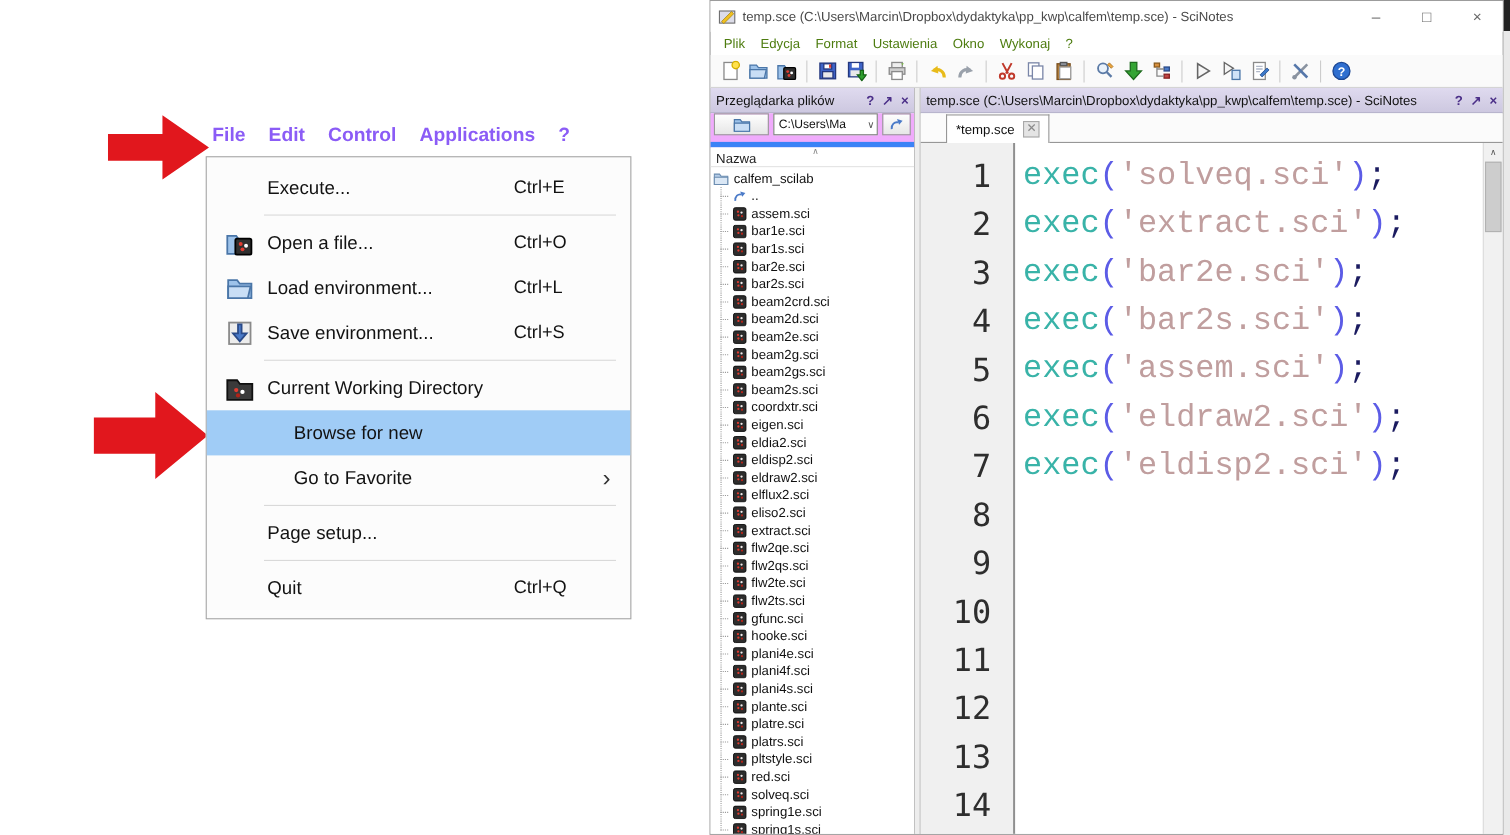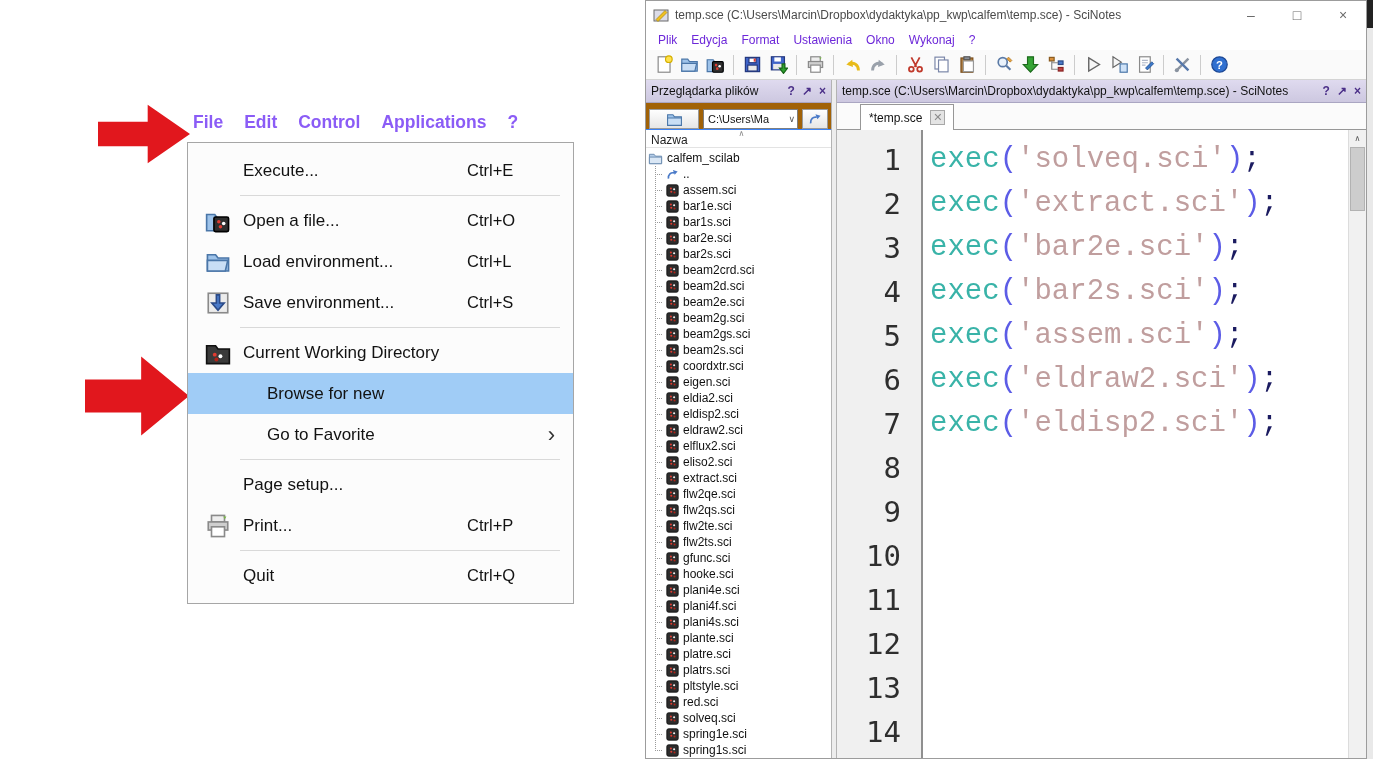--- a/index.html
+++ b/index.html
@@ -27,38 +27,38 @@
   #arrow-file{left:98px;top:100px;width:92px;height:68px}
   #arrow-browse{left:85px;top:350px;width:104px;height:92px}
 
   
   #win{position:absolute;left:645px;top:0;width:722px;height:759px;border:1px solid #9c9c9c;
        box-sizing:border-box;background:#fff;display:flex;flex-direction:column}
   #titlebar{height:28px;flex:none;display:flex;align-items:center;padding-left:7px;gap:6px;background:#fff}
   #title-text{font-size:12px;color:#4a4a4a;white-space:nowrap;overflow:hidden}
   #win-controls{margin-left:auto;display:flex;height:100%}
   .wc{width:46px;height:100%;display:flex;align-items:center;justify-content:center;color:#6b6b6b;font-size:14px}
-  #win-menubar{height:21px;flex:none;display:flex;align-items:center;padding-left:5px;font-size:12px;color:#6d28d9}
+  #win-menubar{height:21px;flex:none;display:flex;align-items:center;padding-left:5px;font-size:12px;color:#4d7c0f}
   .wm{padding:0 7px}
   #toolbar{height:29px;flex:none;display:flex;align-items:center;padding-left:4px;
            background:#fafafa;border-bottom:1px solid #d4d4d4}
   .tbtn{width:24px;height:24px;display:flex;align-items:center;justify-content:center;margin:0 1px}
   .tbtn svg{width:19px;height:19px}
   .tsep{width:1px;height:20px;background:#cccccc;margin:0 5px}
 
   #main{flex:1;display:flex;min-height:0}
   
   #browser{width:185px;flex:none;display:flex;flex-direction:column;border-right:1px solid #b3b3b3;min-height:0}
   .panel-head{height:22px;flex:none;display:flex;align-items:center;padding:0 5px;
       background:linear-gradient(#dfdaef,#cdc8e0);border-bottom:1px solid #aaa6c2;font-size:12px;color:#111}
   .ph-title{white-space:nowrap;overflow:hidden;flex:1}
   .ph-btns{display:flex;gap:7px;margin-left:6px}
   .phb{color:#4b2f88;font-weight:bold;font-size:12px;line-height:1}
-  #browser-toolbar{height:26px;flex:none;display:flex;align-items:flex-end;gap:4px;padding:0 3px;
-      background:#a16207;border-bottom:1px solid #3b82f6}
+  #browser-toolbar{height:26px;flex:none;display:flex;align-items:flex-start;gap:4px;padding:0 3px;
+      background:#f0abfc;border-bottom:5px solid #3b82f6}
   .btn3d{border:1px solid #9a9a9a;background:linear-gradient(#fefefe,#e6e6e6);
       display:flex;align-items:center;justify-content:center;box-sizing:border-box}
   #dir-btn{width:50px;height:20px}
   #path-combo{flex:1;height:20px;background:#fff;border:1px solid #7e7e7e;display:flex;align-items:center;
       padding:0 2px 0 4px;font-size:11px;box-sizing:border-box;min-width:0}
   #path-combo .val{flex:1;white-space:nowrap;overflow:hidden}
   #path-combo .chev{color:#555;font-size:9px;margin-left:2px}
   #up-btn{width:26px;height:20px}
   #list-head{height:17px;flex:none;position:relative;border-bottom:1px solid #e3e3e3;
       font-size:12px;color:#222;padding-left:5px;display:flex;align-items:flex-end;background:#fff}
@@ -170,32 +170,20 @@
     <div class="mi ind">
       <span class="ic"></span>
       <span class="lbl">Go to Favorite</span>
       <span class="sub">›</span>
     </div>
     <div class="mi-sep"></div>
     <div class="mi">
       <span class="ic"></span>
       <span class="lbl">Page setup...</span>
       <span class="sc"></span>
-    </div>
-    <div class="mi">
-      <span class="ic">
-        <svg viewBox="0 0 16 16">
-          <rect x="4" y="1.5" width="8" height="4" fill="#eee" stroke="#8a8a8a"></rect>
-          <rect x="2" y="5.5" width="12" height="5" fill="#cfcfcf" stroke="#8a8a8a"></rect>
-          <rect x="4" y="8.5" width="8" height="6" fill="#fff" stroke="#8a8a8a"></rect>
-          <path d="M11.2 2.2l1 1.6 1-1.6z" fill="#7ab648"></path>
-        </svg>
-      </span>
-      <span class="lbl">Print...</span>
-      <span class="sc">Ctrl+P</span>
     </div>
     <div class="mi-sep"></div>
     <div class="mi">
       <span class="ic"></span>
       <span class="lbl">Quit</span>
       <span class="sc">Ctrl+Q</span>
     </div>
   </div>
 
 <div id="win">

